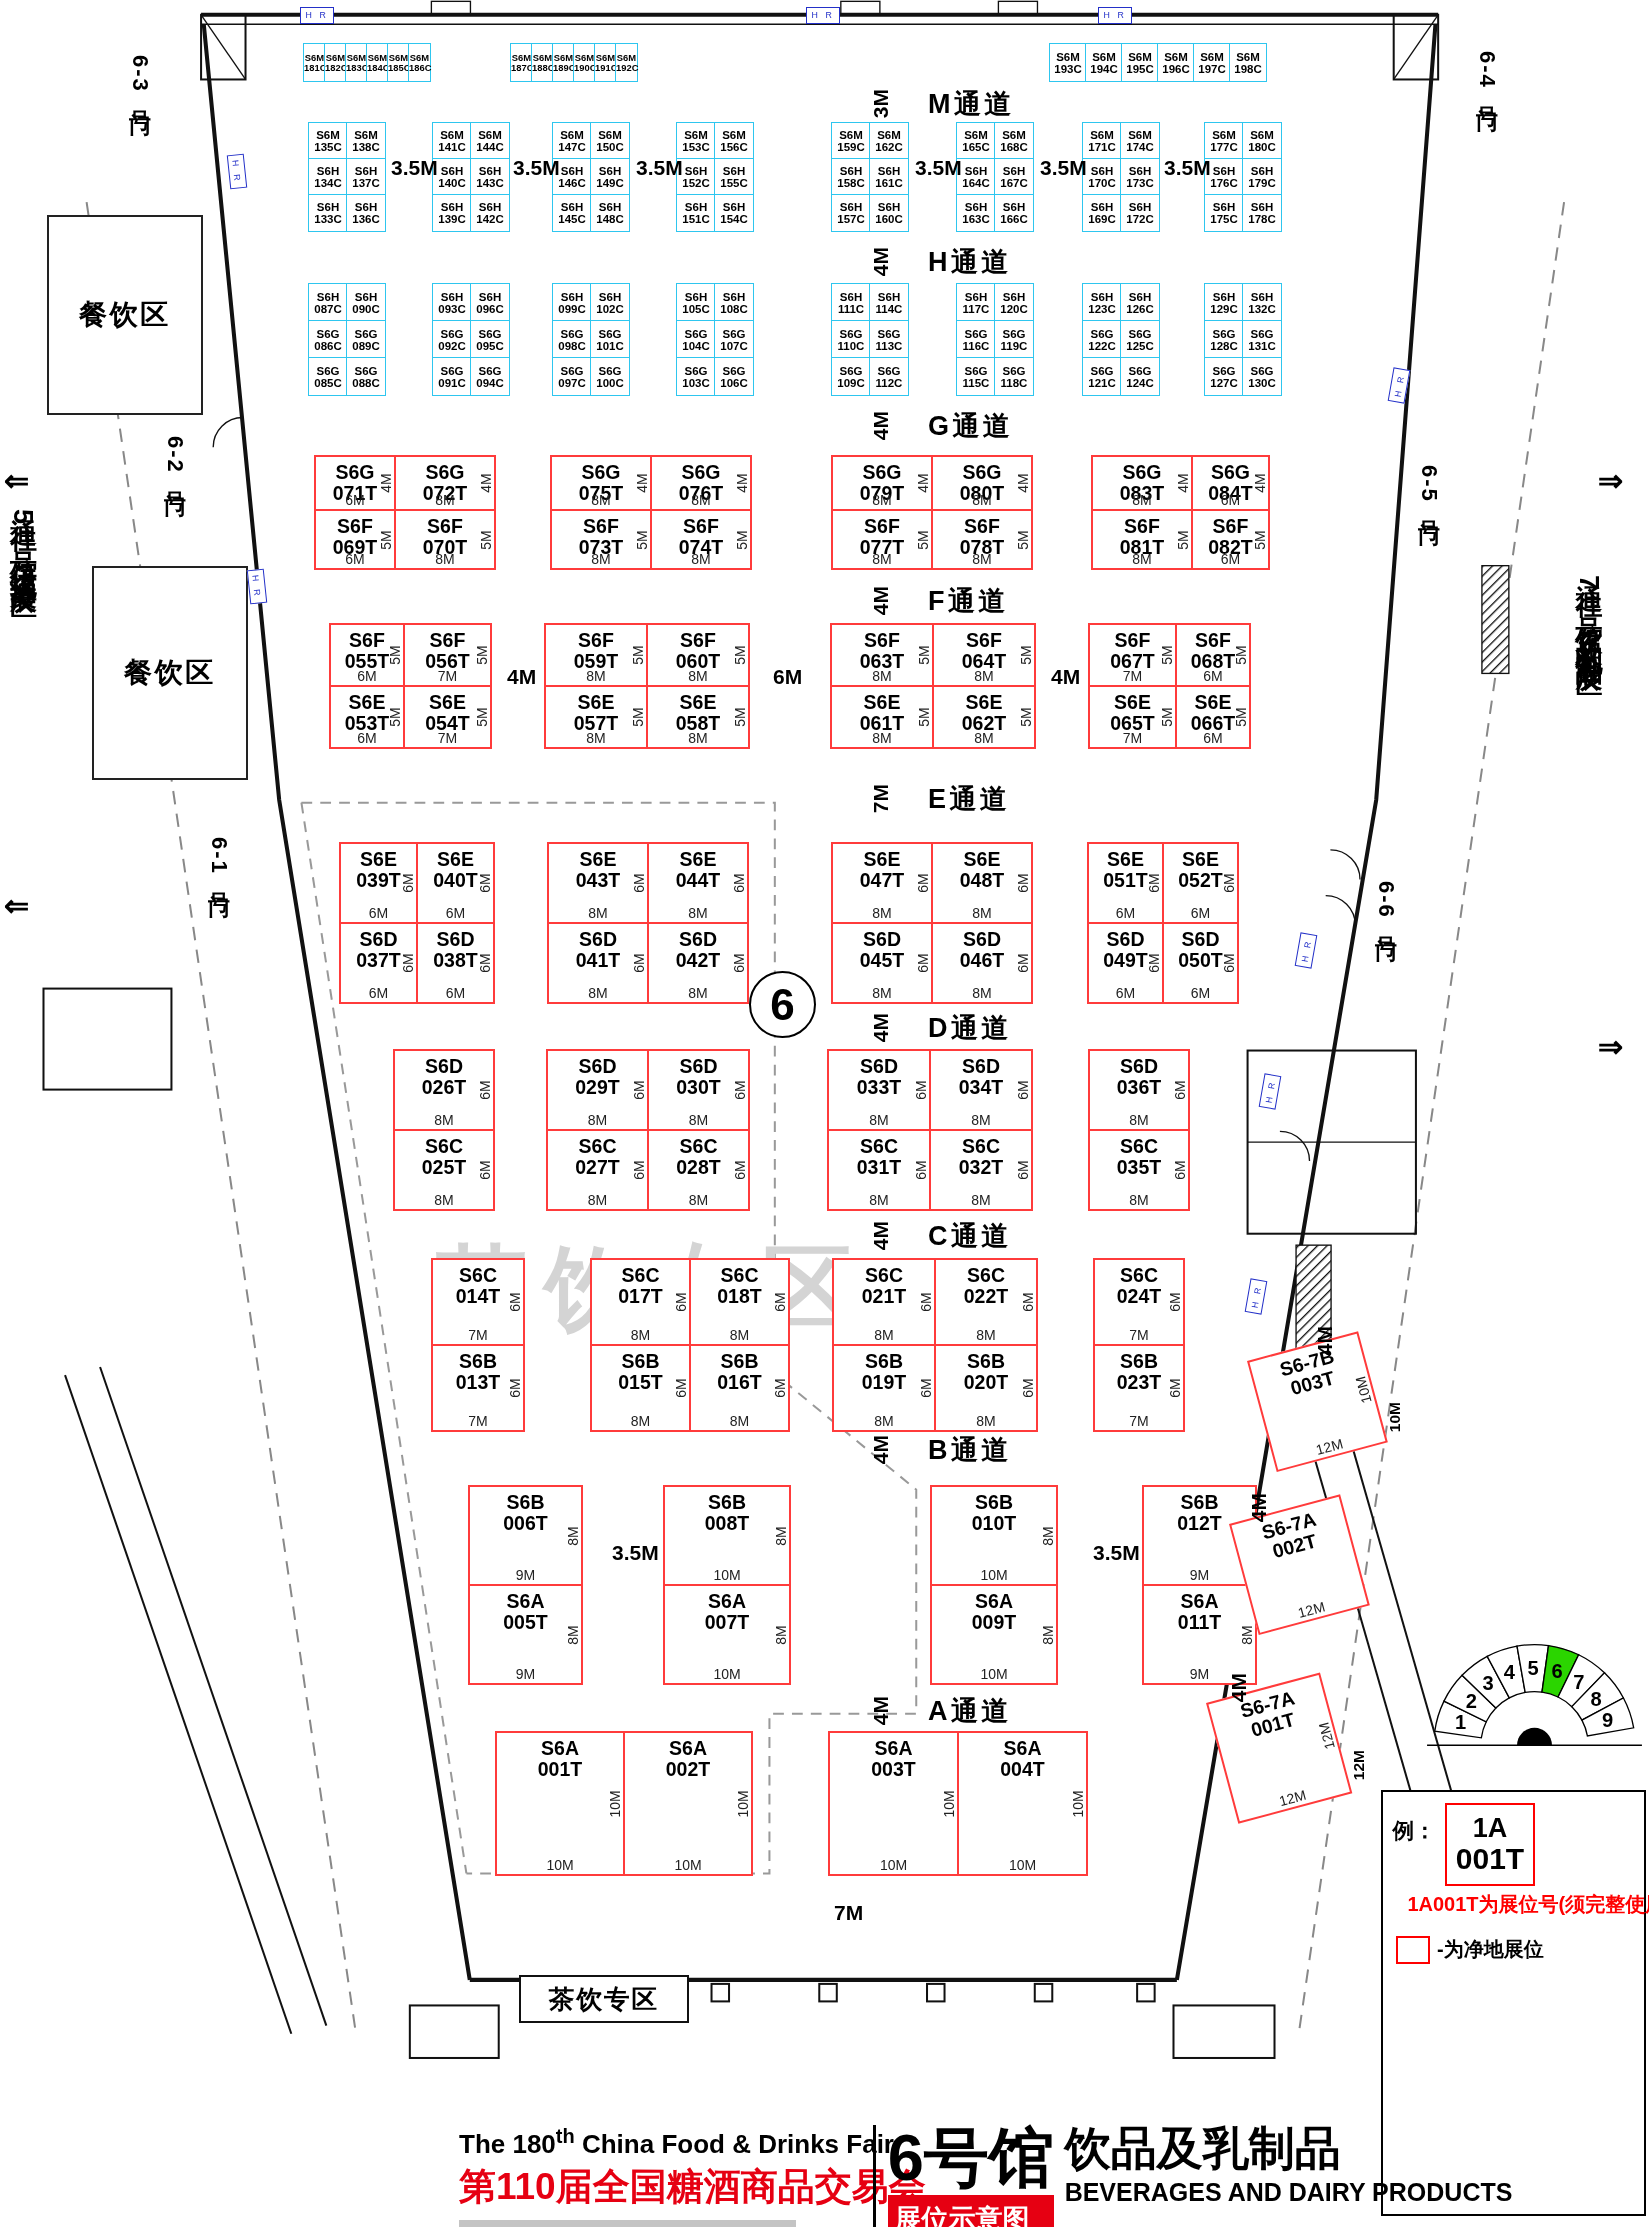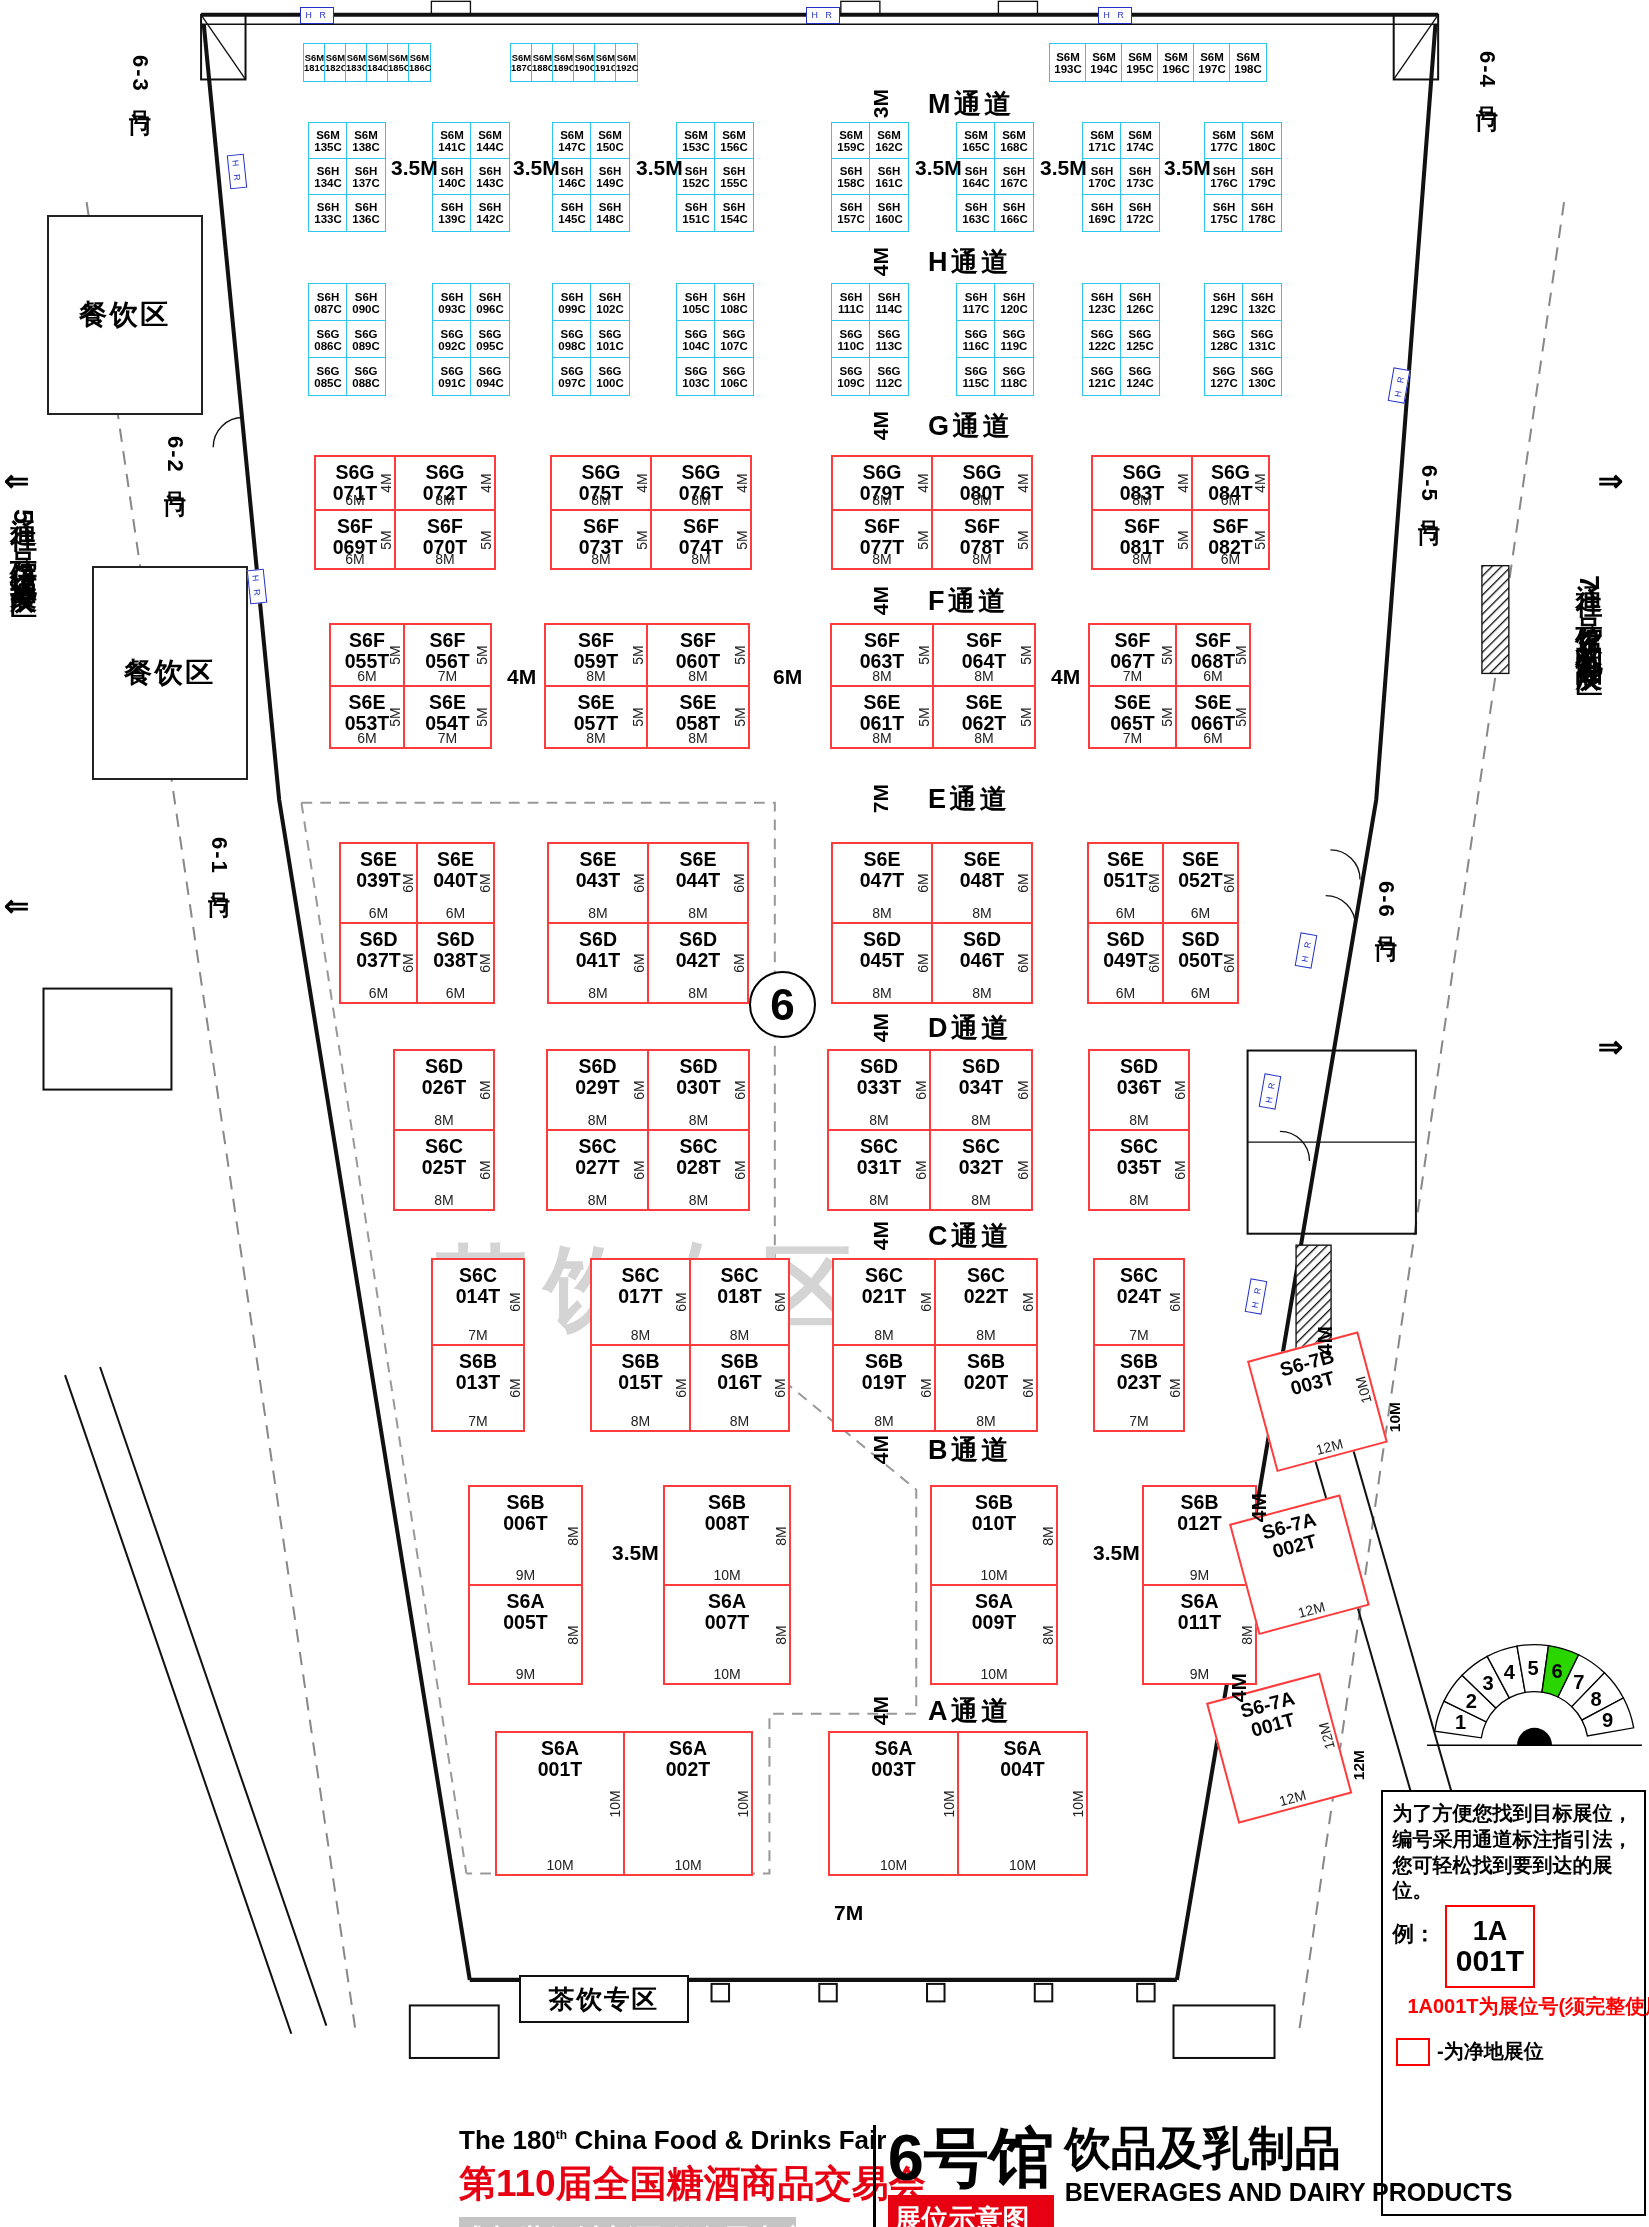--- a/index.html
+++ b/index.html
@@ -48,21 +48,21 @@
   .lg-note{color:#f00;font-size:20px;font-weight:bold;margin:5.4px 0 2.7px 15px;white-space:nowrap}
   .lg-line{font-size:20px;font-weight:bold;margin:4px 0 0 15px}
   .lg-classes{margin:17.5px 0 0 4px}
   .lg-class{display:flex;align-items:center;margin-top:1.3px}
   .lg-sq{width:30px;height:24px;border:2px solid #000;background:#fff;margin-right:6.7px;flex:none}
   .lg-ct{font-size:20px;font-weight:bold;white-space:nowrap}
   
   .titleblock{position:absolute;left:459px;top:2125px;display:flex;z-index:5;align-items:stretch}
   .tb-left{width:410px}
   .tb-en{font-size:26px;font-weight:bold;white-space:nowrap}
-  .tb-en sup{font-size:12px}
+  .tb-en sup{font-size:20px}
   .tb-cn{font-size:37px;font-weight:900;color:#e60012;white-space:nowrap;margin-top:2.7px}
   .tb-venue{background:#c4c4c4;color:#fff;font-size:28px;font-weight:bold;text-align:center;
             margin-top:8px;padding:4px 0;width:337px;letter-spacing:1.3px;white-space:nowrap}
   .tb-div{width:2.7px;background:#000;margin:0 12px 0 4px}
   .tb-c1{display:flex;flex-direction:column;margin-right:10.8px}
   .tb-hallcn{font-size:65px;font-weight:900;letter-spacing:0;line-height:1.0;white-space:nowrap}
   .tb-tag{background:#e60012;color:#fff;font-size:27px;font-weight:bold;padding:5.4px 6.7px;margin-top:5.4px;white-space:nowrap}
   .tb-c2{display:flex;flex-direction:column}
   .tb-hallsub{font-size:46px;font-weight:900;white-space:nowrap;line-height:1.0}
   .tb-hallen{font-size:43px;font-weight:900;line-height:1.0;margin-top:4px}
@@ -171,21 +171,20 @@
     <text x="235.96129018037033" y="115.79751490676594" text-anchor="middle" font-size="30" font-weight="bold">7</text>
     <path d="M274.1987555688496,92.09902994920233 A150,150 0 0 1 302.4421389288391,129.57926558211636 L240.63580742871414,162.44227497712873 A80,80 0 0 0 225.57266963671978,142.4528159729079 Z" fill="#fff" stroke="#000" stroke-width="2"></path>
     <text x="261.8430836554387" y="140.79127233751444" text-anchor="middle" font-size="30" font-weight="bold">8</text>
     <path d="M302.4421389288391,129.57926558211636 A150,150 0 0 1 317.72116295183116,173.95277334996044 L248.78462024097664,186.10814578664557 A80,80 0 0 0 240.63580742871414,162.44227497712873 Z" fill="#fff" stroke="#000" stroke-width="2"></path>
     <text x="278.73463619392146" y="172.55966223742698" text-anchor="middle" font-size="30" font-weight="bold">9</text>
     <line x1="10" y1="200" x2="330" y2="200" stroke="#000" stroke-width="2"></line>
     <path d="M144,200 A26,26 0 0 1 196,200 Z" fill="#000"></path>
   </svg>
 
 <div class="legend">
-  <div class="lg-intro">为了方便您找到目标展位，编号采用通道标注指引法，您可轻松找到要到达的展位。</div>
   <div class="lg-exrow">
     <span class="lg-exlabel">例：</span>
     <div class="lg-box">
       <span>1A</span>
       <span>001T</span>
     </div>
   </div>
   <div class="lg-note">1A001T为展位号(须完整使用)</div>
   <div class="lg-classes" id="lg-classes">
       <div class="lg-class">

